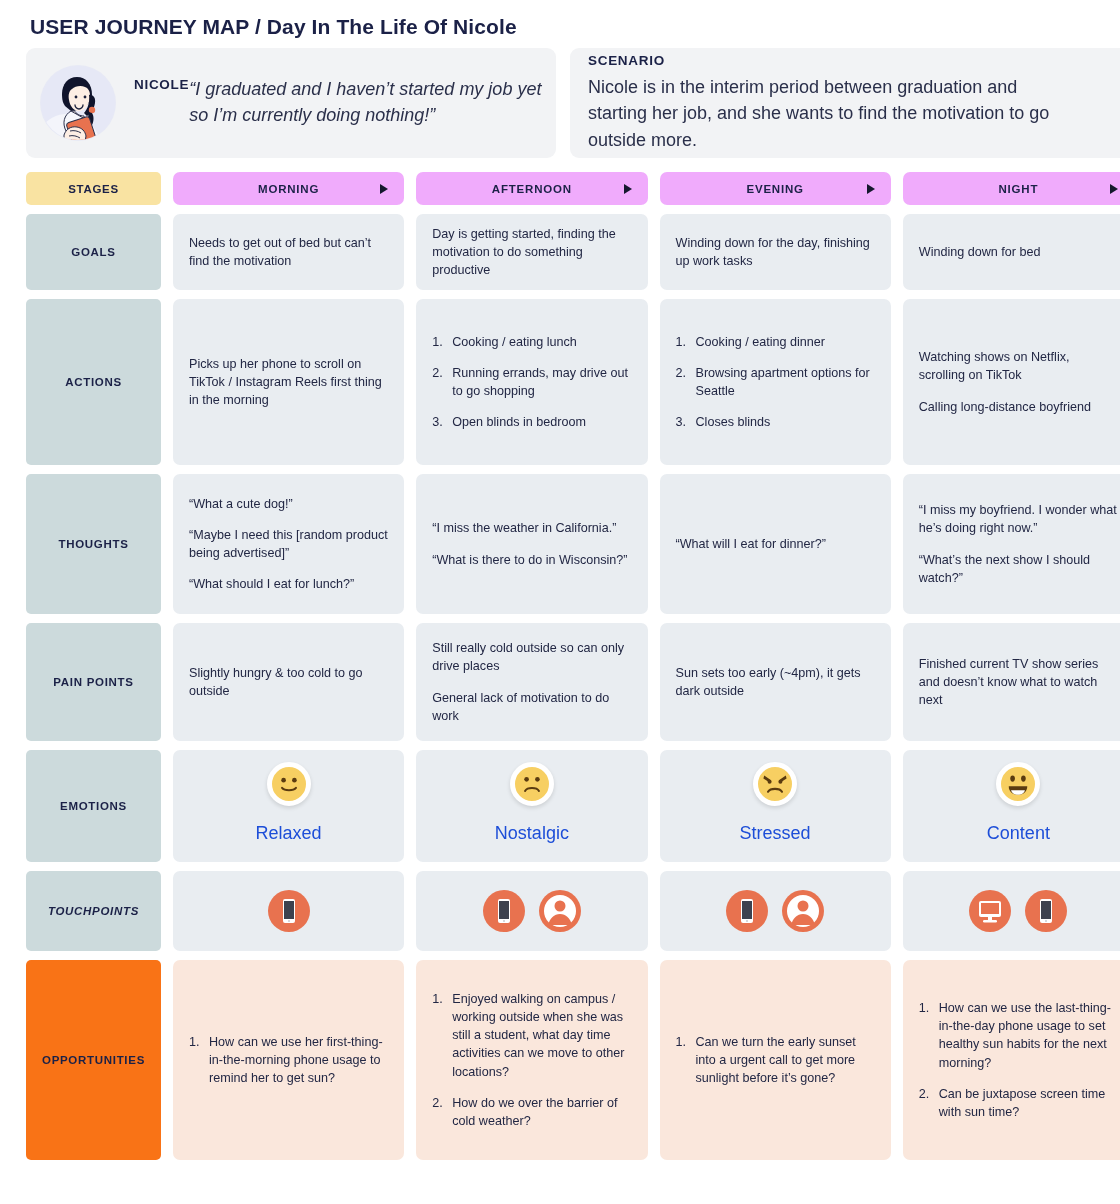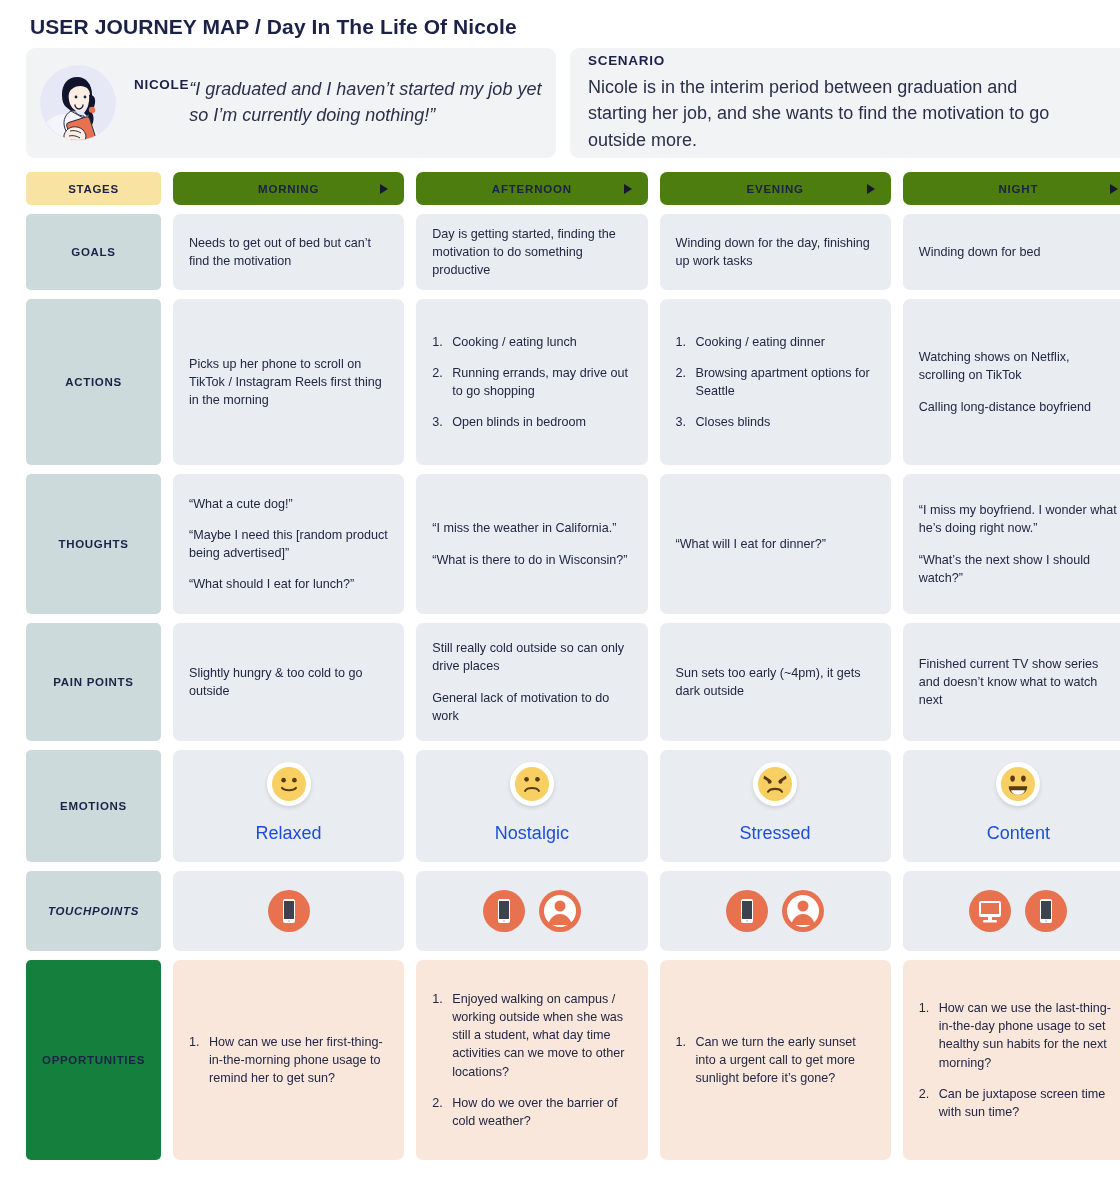--- a/index.html
+++ b/index.html
@@ -57,21 +57,21 @@
     display: flex; align-items: center; justify-content: center;
     font-size: 11.5px; font-weight: bold; letter-spacing: .7px;
     color: #1b2147; text-align: center;
   }
   .cell { flex: 1 1 0; border-radius: 7px; }
 
   
   .row-header { height: 33px; }
   .row-header .label-cell { background: #f9e3a2; }
   .row-header .cell {
-    background: #4d7c0f;
+    background: #f0abfc;
     display: flex; align-items: center; justify-content: center;
     position: relative;
     font-size: 11.5px; font-weight: bold; letter-spacing: .8px; color:#1b2147;
   }
   .arrow-glyph {
     position: absolute; right: 16px; top: 50%; transform: translateY(-50%);
     width: 0; height: 0;
     border-left: 8px solid #15182e;
     border-top: 5.5px solid transparent;
     border-bottom: 5.5px solid transparent;
@@ -134,21 +134,21 @@
   .face svg { position: absolute; inset: 0; }
 
   
   .row-touch .cell {
     flex-direction: row; align-items: center; justify-content: center; gap: 14px; padding: 0;
   }
   .tp-icon { width: 42px; height: 42px; border-radius: 50%; background:#e8724f; position: relative; }
   .tp-icon svg { position: absolute; inset: 0; }
 
   
-  .row-opportunities .label-cell { background: #15803d; }
+  .row-opportunities .label-cell { background: #f97316; }
   .row-opportunities .cell {
     background: #fae7dc;
     padding: 14px 16px;
     display: flex; flex-direction: column; justify-content: center;
     font-size: 12.6px; line-height: 1.45; color:#222744;
   }
 </style>
 </head>
 <body>
 

